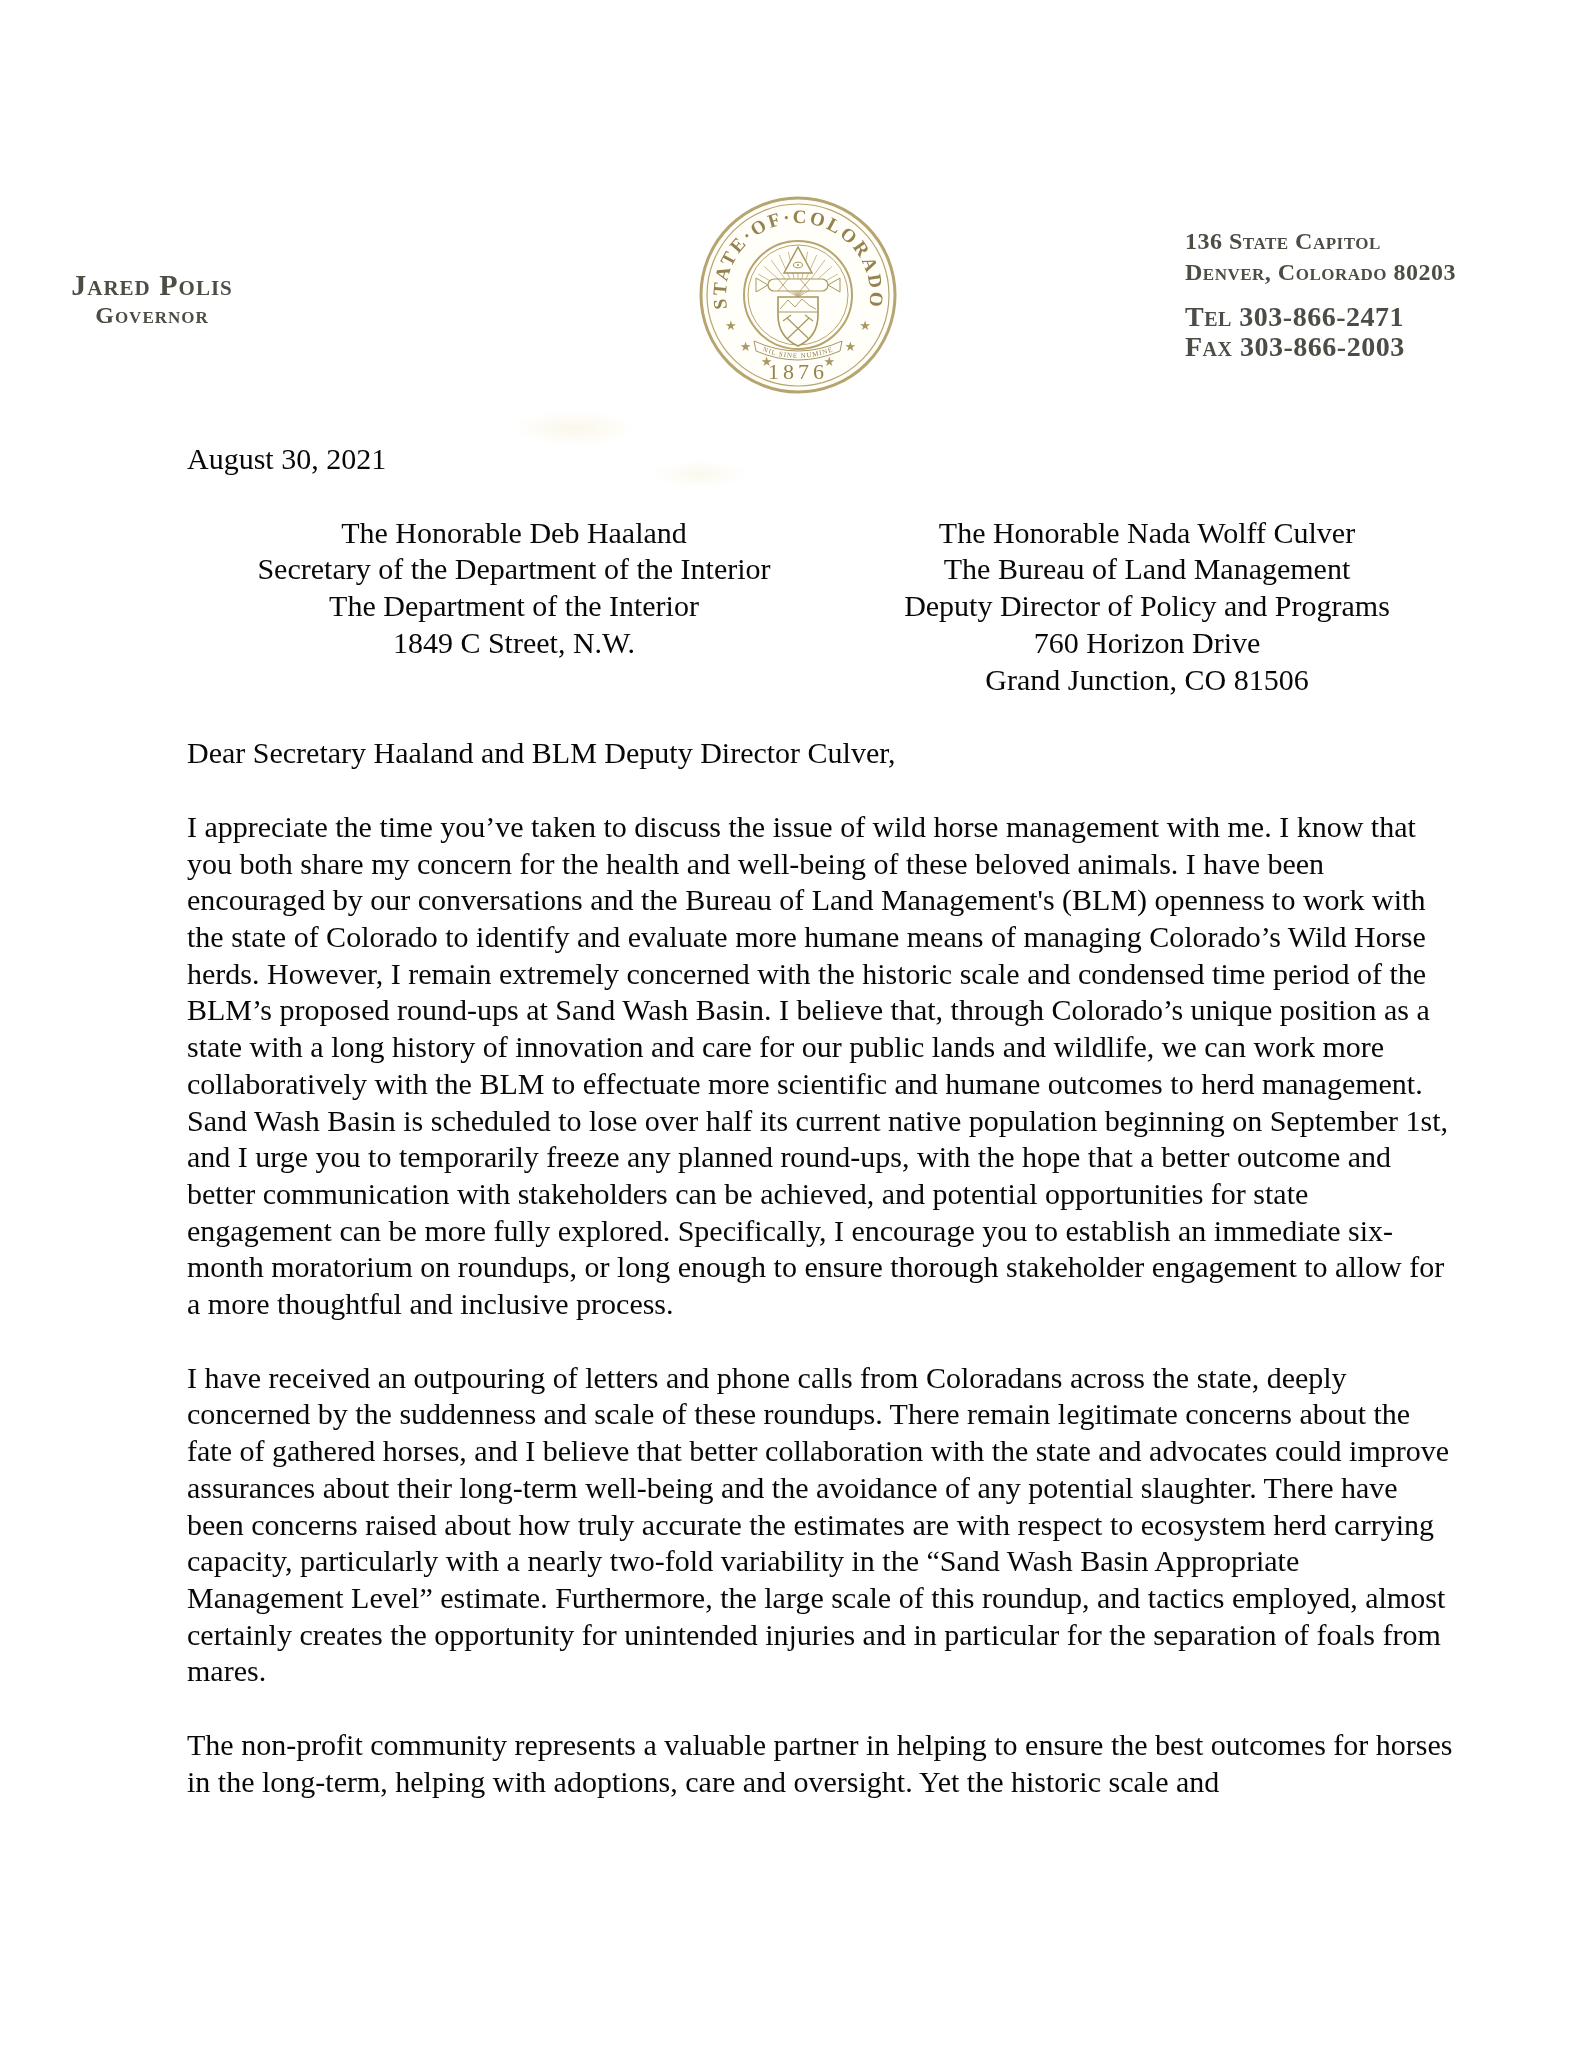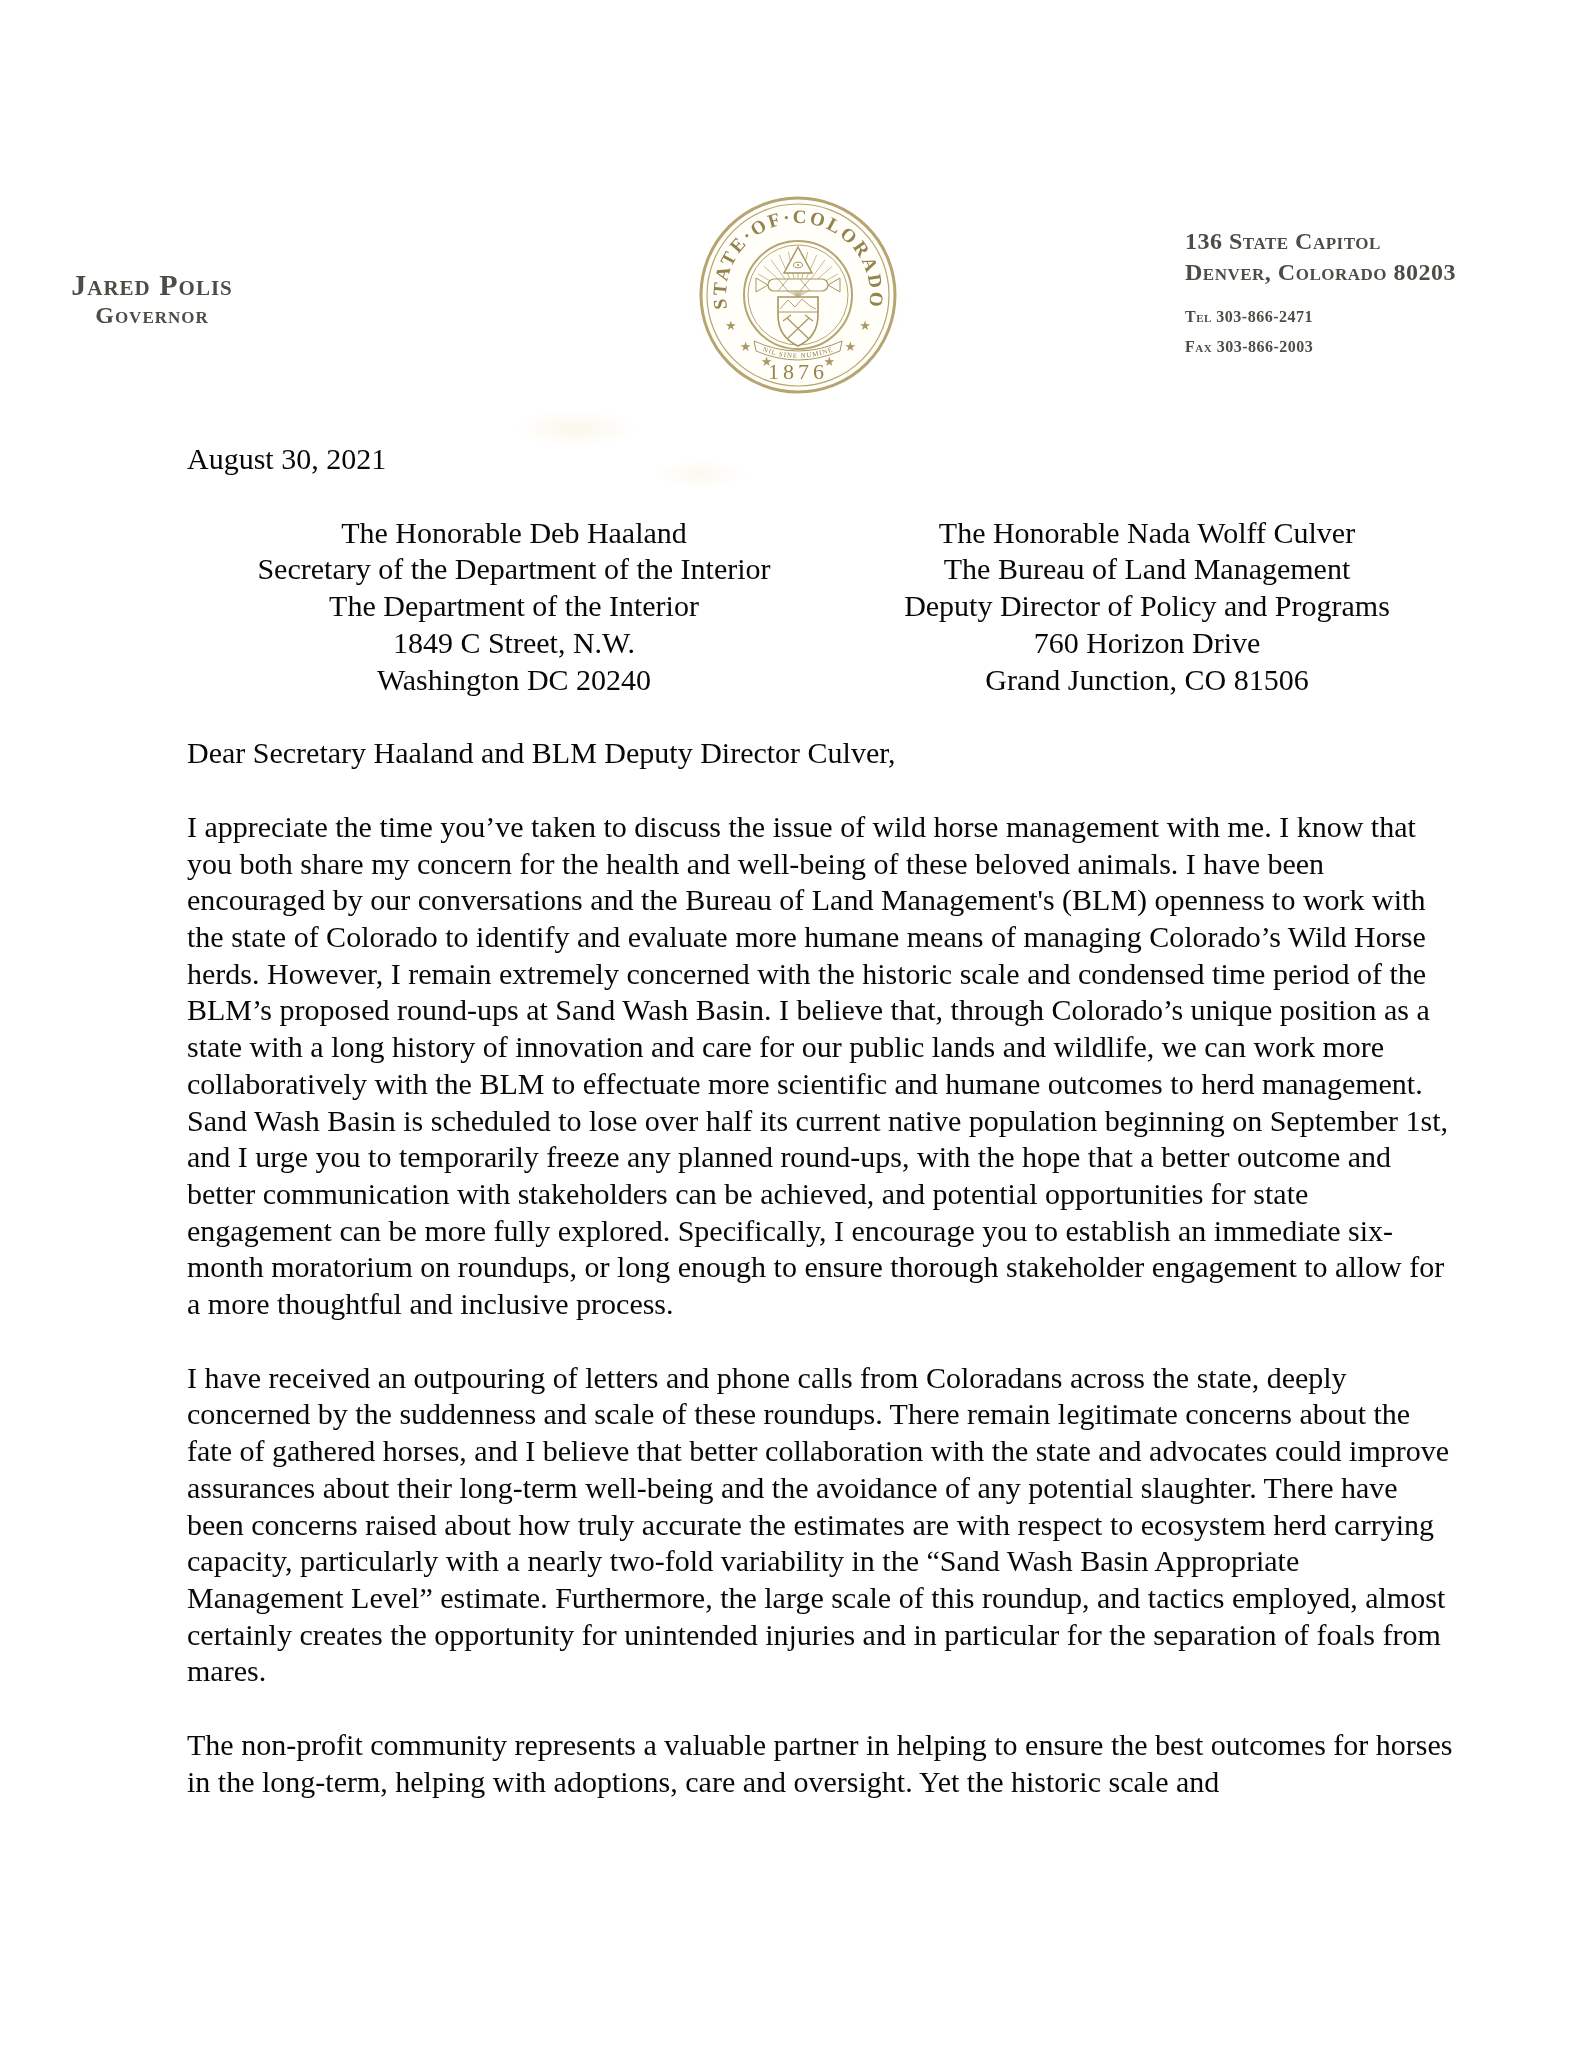--- a/index.html
+++ b/index.html
@@ -30,21 +30,21 @@
     font-size:24px; line-height:28px; letter-spacing:1px;text-align:center;
   }
 
   .capitol-address {
     position:absolute; left:1185px; top:226px; width:360px;
     text-align:left; color:#4d4c45;
     font-variant:small-caps; font-weight:600;
   }
   .capitol-line { font-size:24px; line-height:31px; letter-spacing:0.5px; }
   .capitol-spacer { height:14px; }
-  .phone-line { font-size:16px; line-height:30px; letter-spacing:0.5px; }
+  .phone-line { font-size:28px; line-height:30px; letter-spacing:0.5px; }
 
   .seal-wrap { position:absolute; left:688px; top:185px; width:220px; height:220px; }
 
   
   .body-flow {
     position:absolute; left:187px; top:441px; width:1266px;
     font-size:30px; line-height:36.7px;
   }
   .date-line { margin:0 0 37px 0; }
   .recipients { display:flex; margin:0 0 37px 0; }
@@ -149,21 +149,20 @@
   <div class="body-flow">
 
     <div class="date-line">August 30, 2021</div>
 
     <div class="recipients">
       <div class="recipient-col-left">
         <div class="addr-line">The Honorable Deb Haaland</div>
         <div class="addr-line">Secretary of the Department of the Interior</div>
         <div class="addr-line">The Department of the Interior</div>
         <div class="addr-line">1849 C Street, N.W.</div>
-        <div class="addr-line">Washington DC 20240</div>
       </div>
       <div class="recipient-col-right">
         <div class="addr-line">The Honorable Nada Wolff Culver</div>
         <div class="addr-line">The Bureau of Land Management</div>
         <div class="addr-line">Deputy Director of Policy and Programs</div>
         <div class="addr-line">760 Horizon Drive</div>
         <div class="addr-line">Grand Junction, CO 81506</div>
       </div>
     </div>
 

